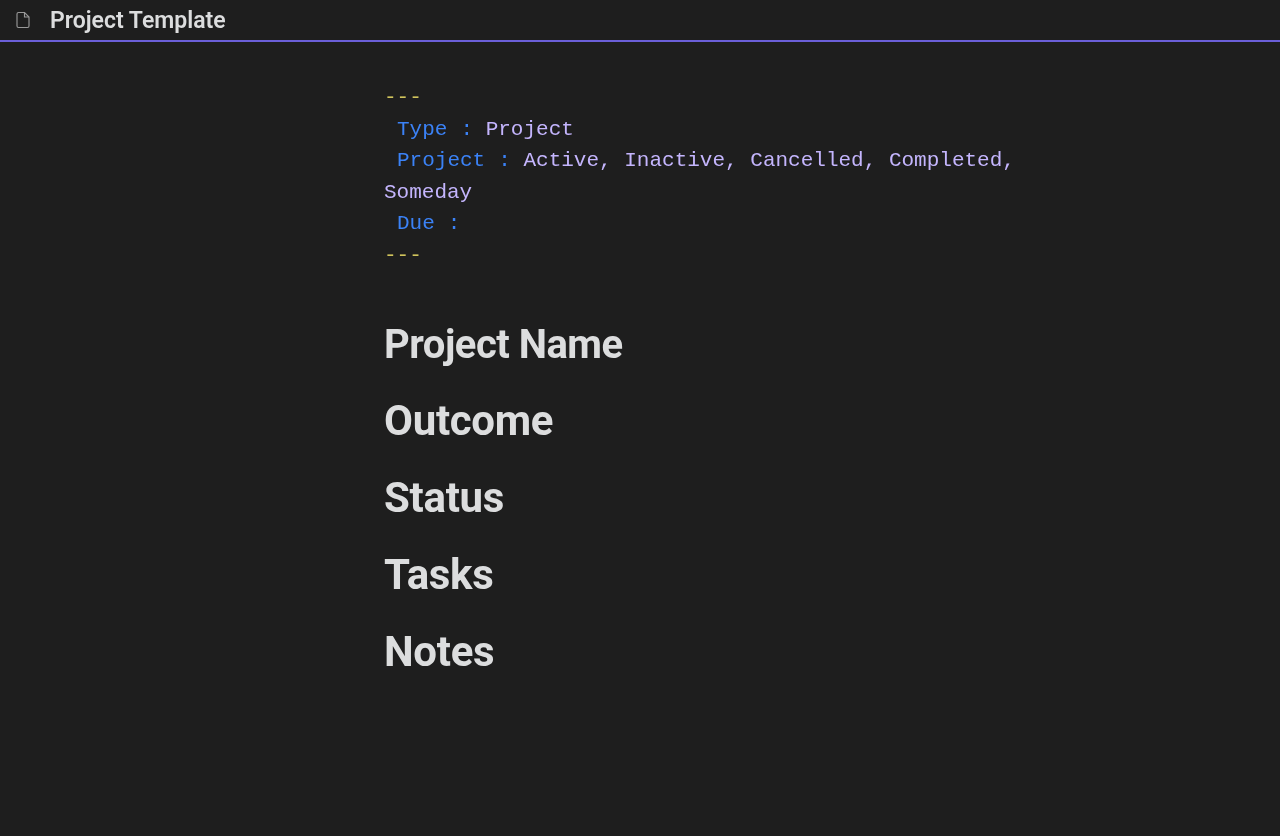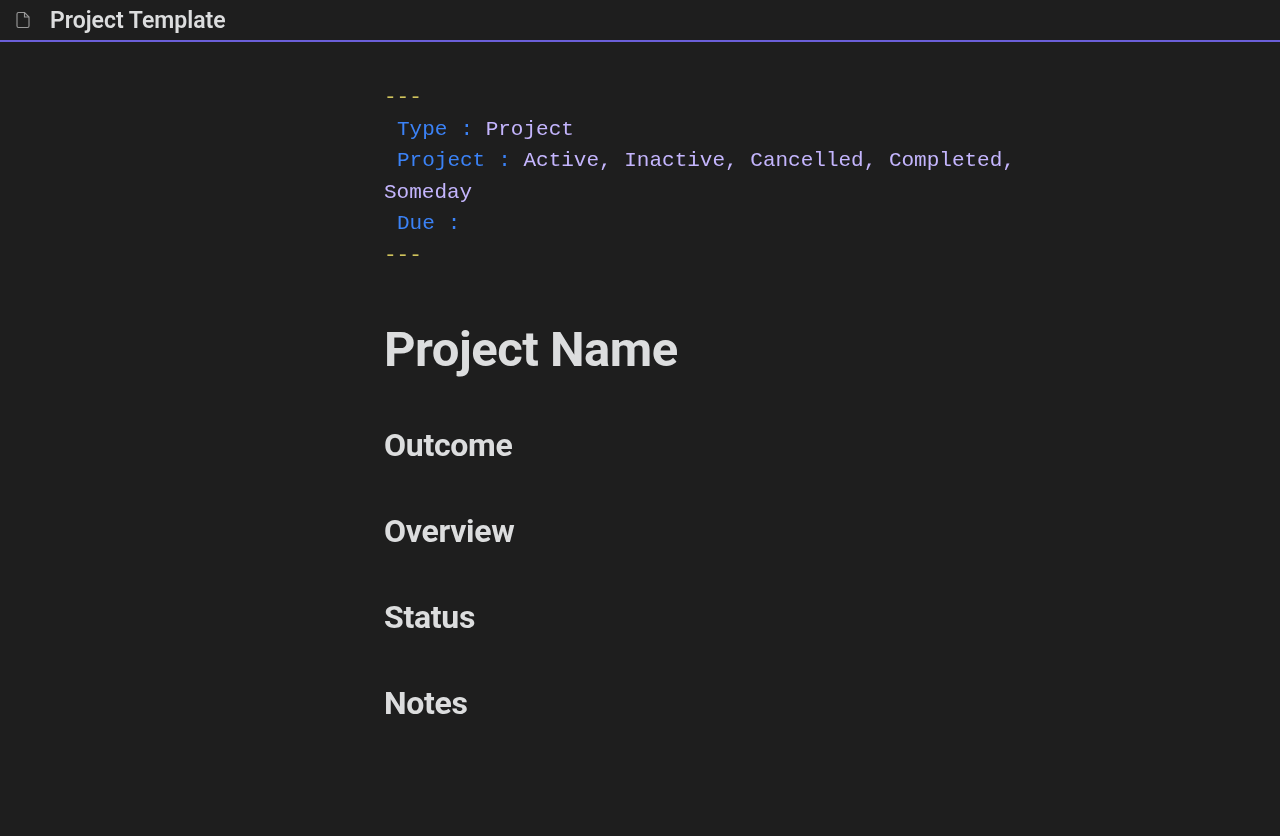--- a/index.html
+++ b/index.html
@@ -50,31 +50,31 @@
       color: #d1c45c;
     }
     .fm-key {
       color: #3b82f6;
       margin-left: 13px;
     }
     .fm-val {
       color: #c4b5fd;
     }
     h1 {
-      font-size: 49px;
+      font-size: 40px;
       font-weight: 700;
       color: #dcddde;
       margin-top: 50px;
       letter-spacing: -0.5px;
     }
     h2 {
-      font-size: 32px;
+      font-size: 42px;
       font-weight: 700;
       color: #dcddde;
-      margin-top: 48px;
+      margin-top: 28px;
       letter-spacing: -0.3px;
     }
   </style>
 </head>
 <body>
 
 <div class="header">
   <svg class="file-icon" viewBox="0 0 24 24">
     <path d="M14 2 H6 a2 2 0 0 0 -2 2 v16 a2 2 0 0 0 2 2 h12 a2 2 0 0 0 2 -2 V8 z"></path>
     <polyline points="14 2 14 8 20 8"></polyline>
@@ -86,16 +86,16 @@
   <div class="frontmatter">
     <div><span class="fm-sep">---</span></div>
     <div><span class="fm-key">Type</span><span class="fm-key">: </span><span class="fm-val">Project</span></div>
     <div><span class="fm-key">Project</span><span class="fm-key">: </span><span class="fm-val">Active, Inactive, Cancelled, Completed, Someday</span></div>
     <div><span class="fm-key">Due</span><span class="fm-key">:</span><span class="fm-val"></span></div>
     <div><span class="fm-sep">---</span></div>
   </div>
 
   <h1>Project Name</h1>
   <h2>Outcome</h2>
-  <h2>Overview</h2>
   <h2>Status</h2>
+  <h2>Tasks</h2>
   <h2>Notes</h2>
 </div>
 
 </body></html>

